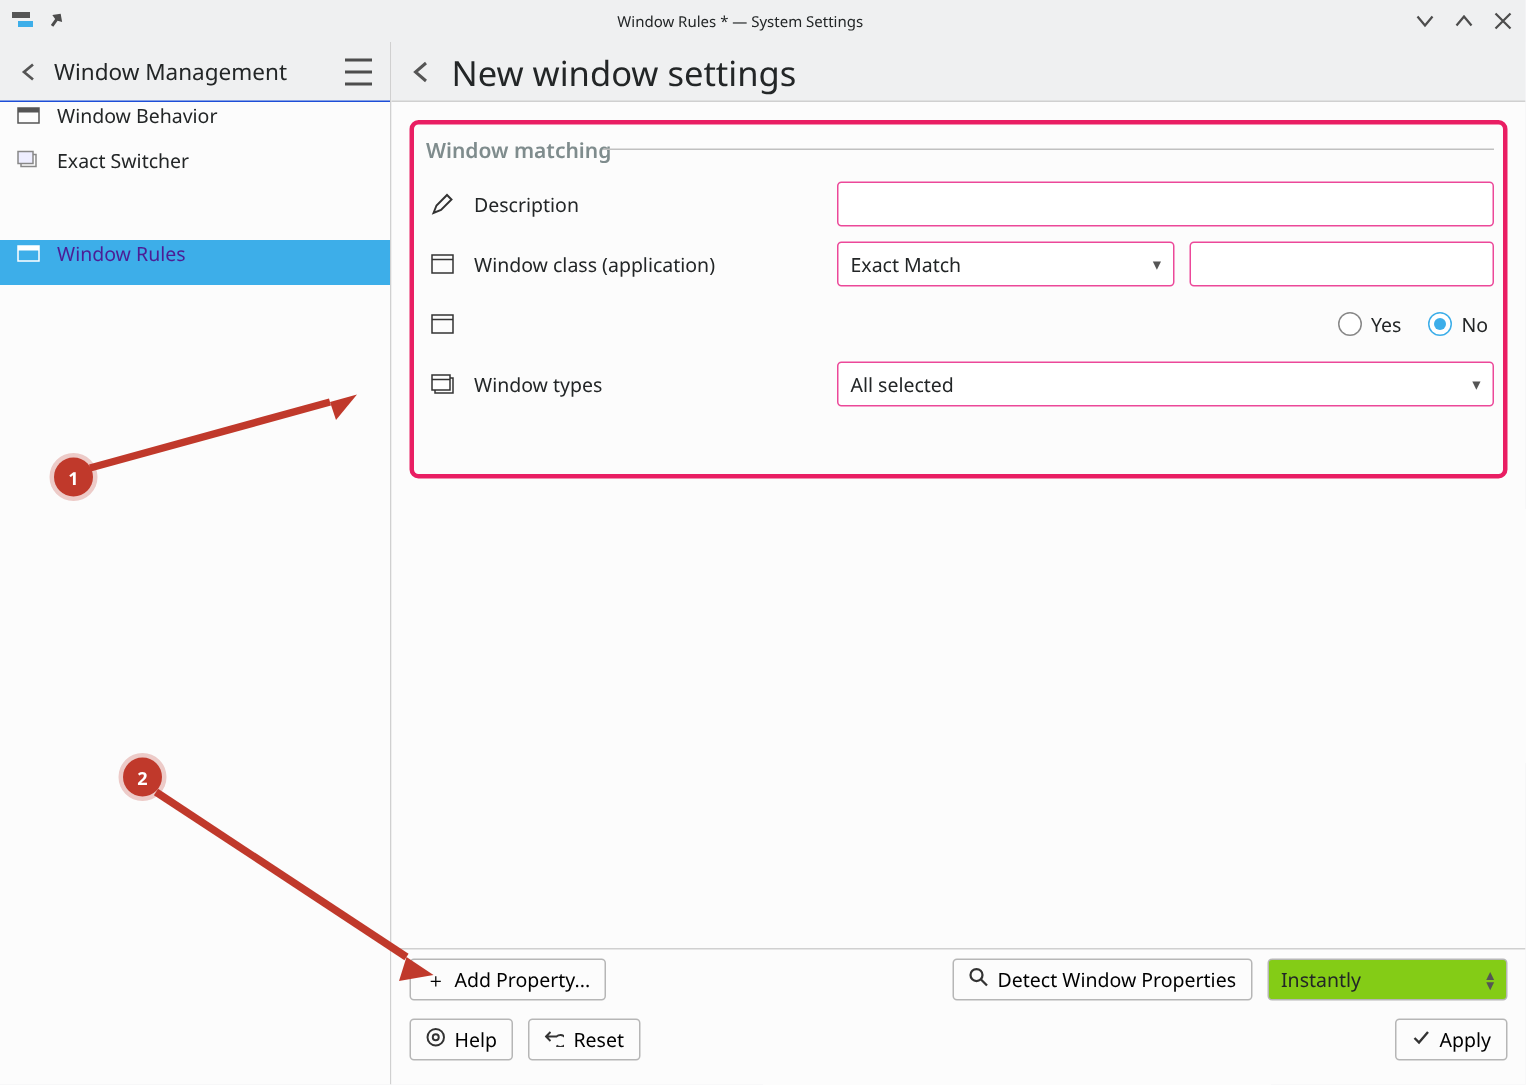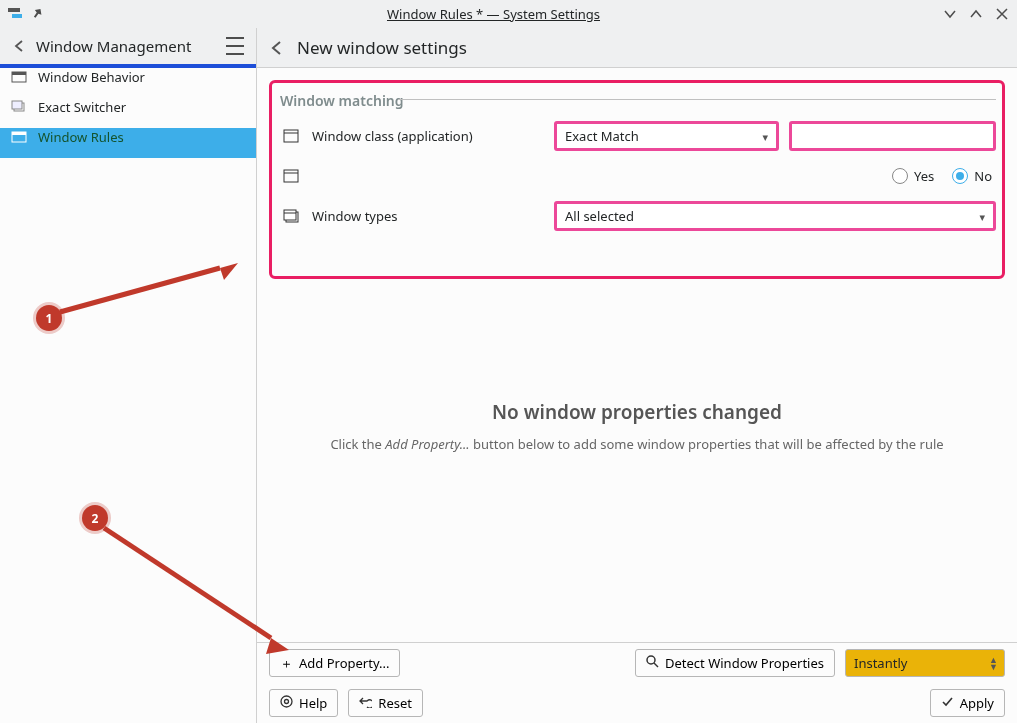--- a/index.html
+++ b/index.html
@@ -1,82 +1,82 @@
 <!DOCTYPE html>
 <html><head>
 <meta charset="utf-8">
 <style>
   * { box-sizing: border-box; margin: 0; padding: 0; font-family: -apple-system, "Noto Sans", "Segoe UI", sans-serif; }
   body { width: 1017px; height: 723px; background: #eff0f1; color: #232627; font-size: 13px; position: relative; overflow: hidden; }
   
   
   .titlebar { height: 28px; display: flex; align-items: center; padding: 0 8px; background: #eff0f1; }
   .titlebar-icons-left { display: flex; gap: 8px; align-items: center; }
-  .titlebar-title { flex: 1; text-align: center; font-size: 13px; color: #232627; text-decoration: underline; }
+  .titlebar-title { flex: 1; text-align: center; font-size: 10px; color: #232627; }
   .titlebar-controls { display: flex; gap: 12px; align-items: center; }
   .win-icon { width: 14px; height: 14px; display: inline-flex; align-items: center; justify-content: center; }
   
   
   .main { display: flex; height: calc(100% - 28px); }
   
   
   .sidebar { width: 270px; background: #fcfcfc; border-right: 1px solid #d0d0d0; display: flex; flex-direction: column; }
-  .sidebar-header { height: 40px; display: flex; align-items: center; padding: 0 12px; border-bottom: 4px solid #1d4ed8; background: #eff0f1; }
+  .sidebar-header { height: 40px; display: flex; align-items: center; padding: 0 12px; border-bottom: 1px solid #1d4ed8; background: #eff0f1; }
   .sidebar-back { width: 16px; height: 16px; margin-right: 8px; display:inline-flex; align-items:center; cursor:pointer; }
   .sidebar-header-title { flex: 1; font-size: 15px; color: #232627; }
   .sidebar-menu-btn { width: 18px; height: 18px; display:inline-flex; flex-direction:column; justify-content:space-between; cursor:pointer; }
   .sidebar-menu-btn span { display:block; height:2px; background:#4d4d4d; width:100%; }
   
   .sidebar-list { flex: 1; }
   .sidebar-item { display: flex; align-items: flex-start; height: 30px; padding: 0 10px; cursor: pointer; gap: 10px; }
-  .sidebar-item.active { background: #3daee9; color: #14532d; }
+  .sidebar-item.active { background: #3daee9; color: #4c1d95; margin-top: 32px; }
   .sidebar-item-icon { width: 18px; height: 18px; display:inline-flex; align-items:center; justify-content:center; }
   .sidebar-item-label { font-size: 13px; }
   
   
   .content { flex: 1; display: flex; flex-direction: column; background: #fcfcfc; position: relative; }
   .content-header { height: 40px; display:flex; align-items:center; padding: 0 12px; border-bottom: 1px solid #d0d0d0; gap: 10px; background:#eff0f1;}
   .content-back { width: 18px; height: 18px; display:inline-flex; align-items:center; cursor:pointer; }
-  .content-title { font-size: 17px; color: #232627; }
+  .content-title { font-size: 23px; color: #232627; }
   
   .content-body { flex: 1; padding: 12px 12px 0 12px; overflow: auto; position:relative; }
   
   .matching-box { border: 3px solid #e91e63; border-radius: 6px; padding: 6px 6px 40px 6px; margin-bottom: 8px; }
   .matching-title { color: #7f8c8d; font-weight: 600; font-size: 14px; padding: 2px 0 6px 2px; position:relative; }
   .matching-title::after { content:""; position:absolute; left: 120px; right:0; top:10px; height:1px; background:#c0c0c0; }
   
   .row { display: flex; align-items: center; height: 40px; gap: 12px; }
   .row-icon { width: 18px; height: 18px; display:inline-flex; align-items:center; justify-content:center; flex-shrink:0; margin-left:4px; }
   .row-label { width: 230px; font-size: 13px; }
   .row-controls { flex:1; display:flex; gap:10px; align-items:center; }
   
-  input.text-input, .combo { height: 30px; border: 3px solid #ec4899; border-radius: 3px; background: #fff; padding: 0 8px; font-size: 13px; color:#232627;text-align:right; }
+  input.text-input, .combo { height: 30px; border: 1px solid #ec4899; border-radius: 3px; background: #fff; padding: 0 8px; font-size: 13px; color:#232627;text-align:right; }
   .text-input { flex: 1; }
   .combo { display:flex; align-items:center; justify-content:space-between; cursor:pointer; }
   .combo-wide { flex: 1; }
   .combo-fixed { width: 225px; }
   .combo-arrow { font-size: 11px; color:#555; margin-left:8px; }
   
   .radio-group { margin-left:auto; display:flex; gap:18px; align-items:center; padding-right:4px; }
   .radio { display:flex; align-items:center; gap:6px; cursor:pointer; }
   .radio-dot { width:16px; height:16px; border:1px solid #888; border-radius:50%; display:inline-flex; align-items:center; justify-content:center; background:#fff; }
   .radio-dot.checked { border-color:#3daee9; }
   .radio-dot.checked::after { content:""; width:8px; height:8px; border-radius:50%; background:#3daee9; }
   
   .empty-msg { text-align:center; margin-top:120px; }
   .empty-title { font-size:19px; font-weight:600; color:#555; margin-bottom:10px; }
   .empty-sub { font-size:13px; color:#666; }
   .empty-sub em { font-style: italic; }
   
   
   .bottom-bar1 { display:flex; align-items:center; padding: 6px 12px; gap:10px; border-top: 1px solid #d0d0d0; background:#fcfcfc; }
-  .bottom-bar2 { display:flex; align-items:center; padding: 6px 12px 6px 12px; gap:10px; background:#fcfcfc; }
+  .bottom-bar2 { display:flex; align-items:center; padding: 6px 12px 16px 12px; gap:10px; background:#fcfcfc; }
   .btn { height:28px; border:1px solid #b6b6b6; border-radius:3px; background:#fcfcfc; padding: 0 10px; display:inline-flex; align-items:center; gap:6px; cursor:pointer; font-size:13px; }
   .spacer { flex:1; }
-  .spin { width:160px; height:28px; border:1px solid #b6b6b6; border-radius:3px; display:flex; align-items:center; padding:0 6px 0 8px; background:#eab308; justify-content:space-between; cursor:pointer;}
+  .spin { width:160px; height:28px; border:1px solid #b6b6b6; border-radius:3px; display:flex; align-items:center; padding:0 6px 0 8px; background:#84cc16; justify-content:space-between; cursor:pointer;}
   .spin-arrows { display:flex; flex-direction:column; line-height:7px; font-size:9px; color:#555; }
   
   
   .callout { position:absolute; width:26px; height:26px; border-radius:50%; background:#c0392b; color:#fff; display:flex; align-items:center; justify-content:center; font-size:12px; font-weight:bold; box-shadow: 0 0 0 3px rgba(192,57,43,0.25); z-index:50; }
   svg.arrow { position:absolute; z-index:49; pointer-events:none; }
   .arrow-line { stroke:#c0392b; stroke-width:5; fill:none; }
   .arrow-head { fill:#c0392b; }
   
 </style>
 </head>
@@ -170,20 +170,31 @@
             <path d="M11 2 L4 8 L11 14" stroke="#555" stroke-width="2" fill="none"></path>
           </svg>
       </span>
       <span class="content-title">New window settings</span>
     </div>
 
     <div class="content-body">
       <div class="matching-box">
         <div class="matching-title">Window matching</div>
 
+        <div class="row">
+          <span class="row-icon">
+              <svg width="16" height="16">
+                <path d="M2 14 L4 9 L11 2 L14 5 L7 12 Z" fill="none" stroke="#333" stroke-width="1.3"></path>
+              </svg>
+            </span>
+          <span class="row-label">Description</span>
+          <div class="row-controls">
+            <input class="text-input" value="" style="">
+          </div>
+        </div>
 
         <div class="row">
           <span class="row-icon">
               <svg width="16" height="16">
                 <rect x="1" y="2" width="14" height="12" fill="none" stroke="#333"></rect>
                 <line x1="1" y1="5" x2="15" y2="5" stroke="#333"></line>
               </svg>
             </span>
           <span class="row-label">Window class (application)</span>
           <div class="row-controls">
@@ -227,26 +238,20 @@
           <span class="row-label">Window types</span>
           <div class="row-controls">
             <div class="combo combo-wide">
               <span>All selected</span>
               <span class="combo-arrow">▾</span>
             </div>
           </div>
         </div>
       </div>
 
-      <div class="empty-msg">
-        <div class="empty-title">No window properties changed</div>
-        <div class="empty-sub">
-          <span>Click the </span><em>Add Property...</em><span> button below to add some window properties that will be affected by the rule</span>
-        </div>
-      </div>
     </div>
 
     <div class="bottom-bar1">
       <button class="btn">
         <span>＋</span>
         <span>Add Property...</span>
       </button>
       <span class="spacer"></span>
       <button class="btn">
         <span><svg width="13" height="13">

